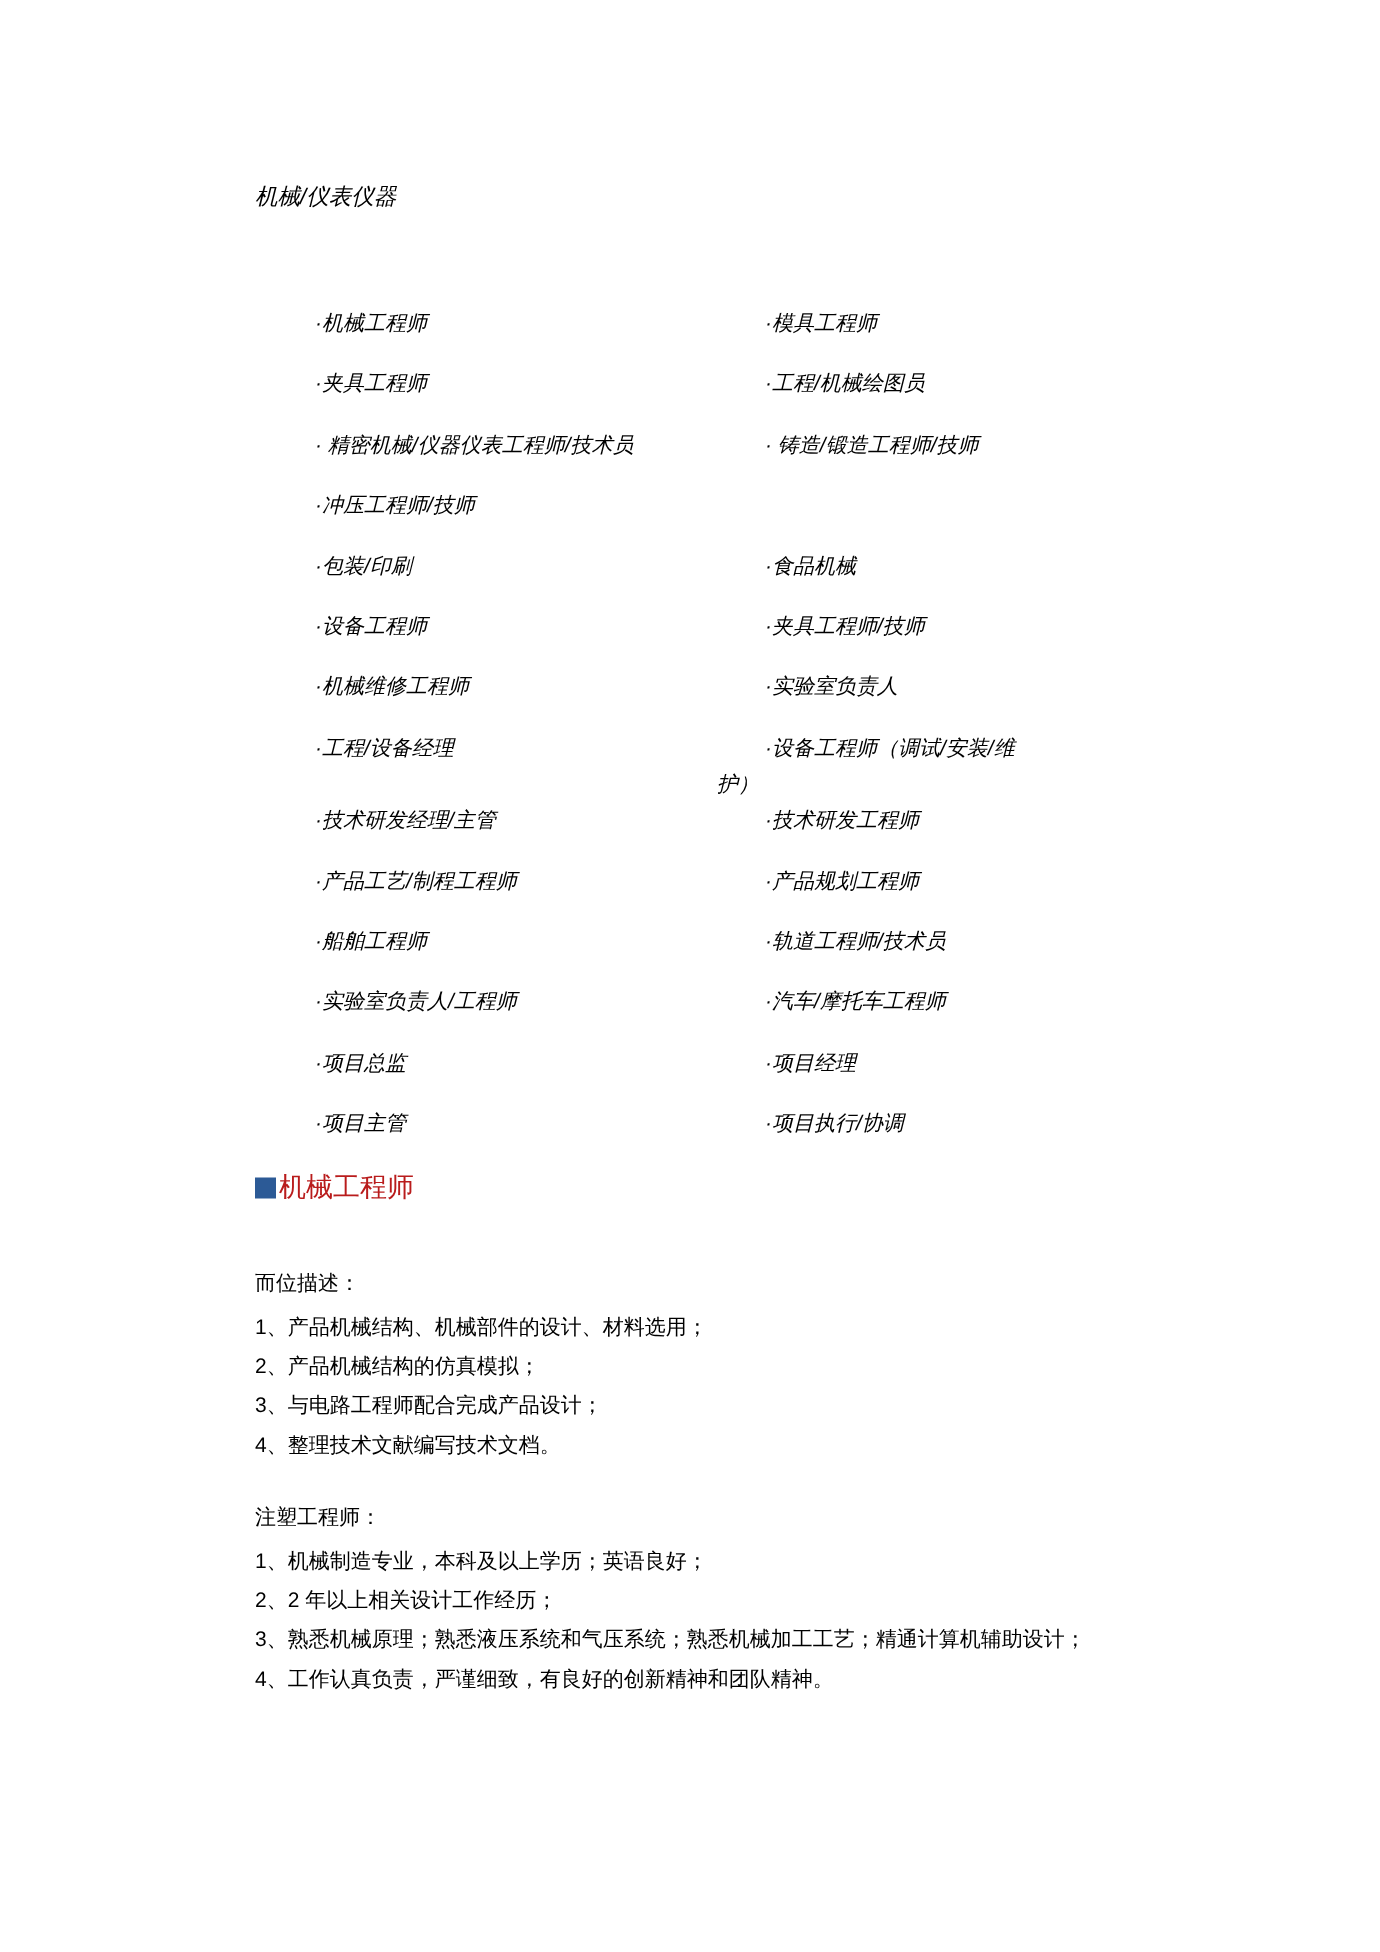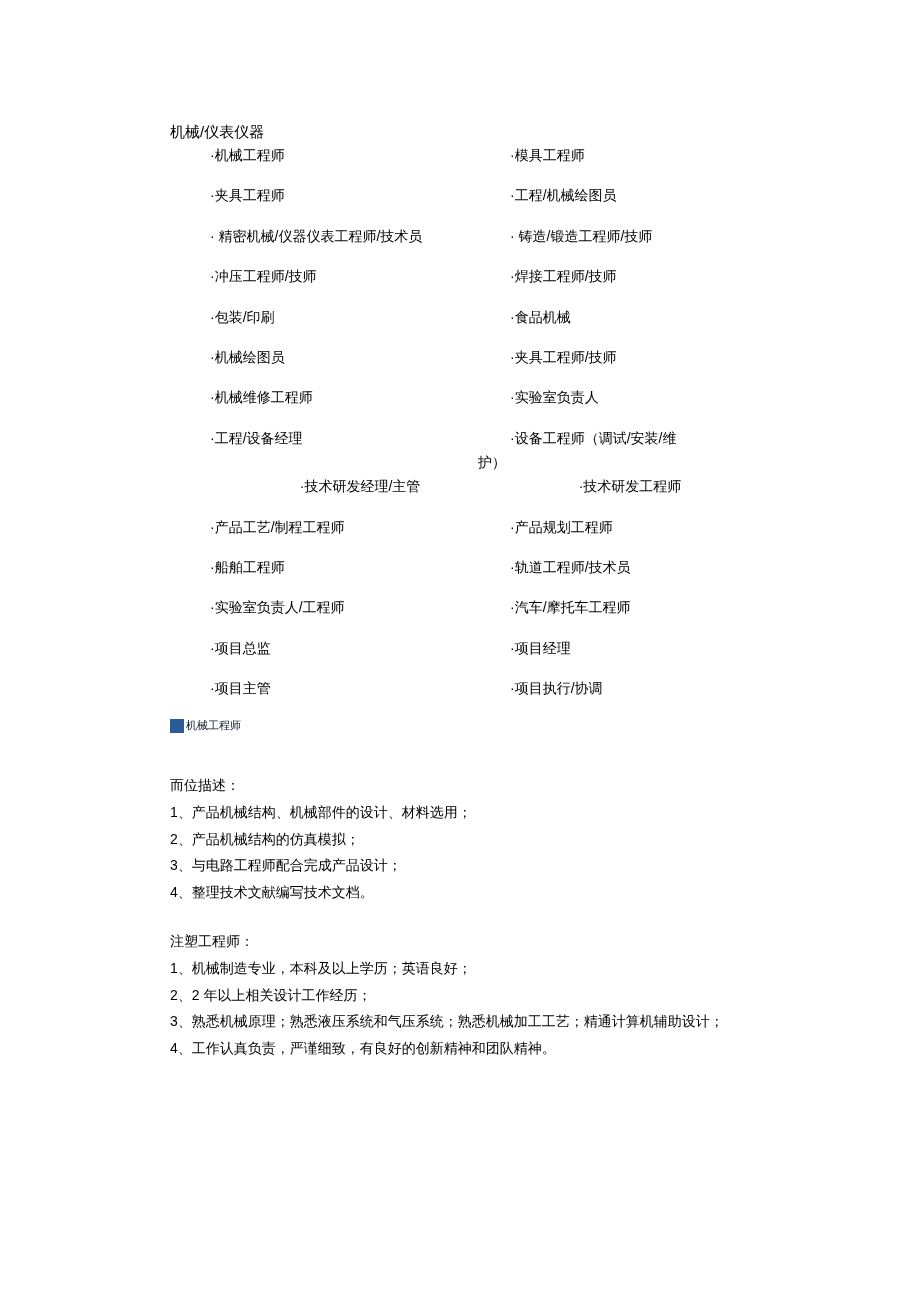--- a/index.html
+++ b/index.html
@@ -11,23 +11,26 @@
       font-family: "Microsoft YaHei", "SimSun", sans-serif;
       background: #ffffff;
       width: 920px;
       padding: 120px 170px 80px 170px;
       font-size: 14px;
       color: #000;
       line-height: 1.6;
     }
     .page-title {
       font-size: 15px;
+      margin-bottom: 60px;
+      font-style: italic;
     }
     .job-grid {
       margin-left: 40px;
+      font-style: italic;
     }
     .job-row {
       display: flex;
       margin-bottom: 18px;
     }
     .job-col-left {
       width: 300px;
       flex-shrink: 0;
     }
     .job-col-right {
@@ -39,22 +42,22 @@
       margin-bottom: 40px;
     }
     .section-marker {
       width: 14px;
       height: 14px;
       background: #2c5a96;
       margin-right: 2px;
       flex-shrink: 0;
     }
     .section-title {
-      color: #0f172a;
-      font-size: 11px;
+      color: #b91c1c;
+      font-size: 18px;
     }
     .desc-block {
       margin-bottom: 28px;
     }
     .desc-label {
       margin-bottom: 4px;
       font-family: Liberation Serif, serif;
     }
     .desc-line {
       margin-bottom: 4px;
@@ -82,40 +85,39 @@
   <div class="job-row">
     <div class="job-col-left">·夹具工程师</div>
     <div class="job-col-right">·工程/机械绘图员</div>
   </div>
   <div class="job-row">
     <div class="job-col-left">· 精密机械/仪器仪表工程师/技术员</div>
     <div class="job-col-right">· 铸造/锻造工程师/技师</div>
   </div>
   <div class="job-row">
     <div class="job-col-left">·冲压工程师/技师</div>
-    <div class="job-col-right">·焊接工程师/技师</div>
   </div>
   <div class="job-row">
     <div class="job-col-left">·包装/印刷</div>
     <div class="job-col-right">·食品机械</div>
   </div>
   <div class="job-row">
-    <div class="job-col-left">·机械绘图员</div>
+    <div class="job-col-left">·设备工程师</div>
     <div class="job-col-right">·夹具工程师/技师</div>
   </div>
   <div class="job-row">
     <div class="job-col-left">·机械维修工程师</div>
     <div class="job-col-right">·实验室负责人</div>
   </div>
   <div class="job-row special-row">
     <div class="job-col-left">·工程/设备经理</div>
     <div class="job-col-right">·设备工程师（调试/安装/维</div>
     <div class="hanging-text">护）</div>
   </div>
-  <div class="job-row" style="margin-top:26px;text-align:center;">
+  <div class="job-row" style="margin-top:26px;">
     <div class="job-col-left">·技术研发经理/主管</div>
     <div class="job-col-right">·技术研发工程师</div>
   </div>
   <div class="job-row">
     <div class="job-col-left">·产品工艺/制程工程师</div>
     <div class="job-col-right">·产品规划工程师</div>
   </div>
   <div class="job-row">
     <div class="job-col-left">·船舶工程师</div>
     <div class="job-col-right">·轨道工程师/技术员</div>

